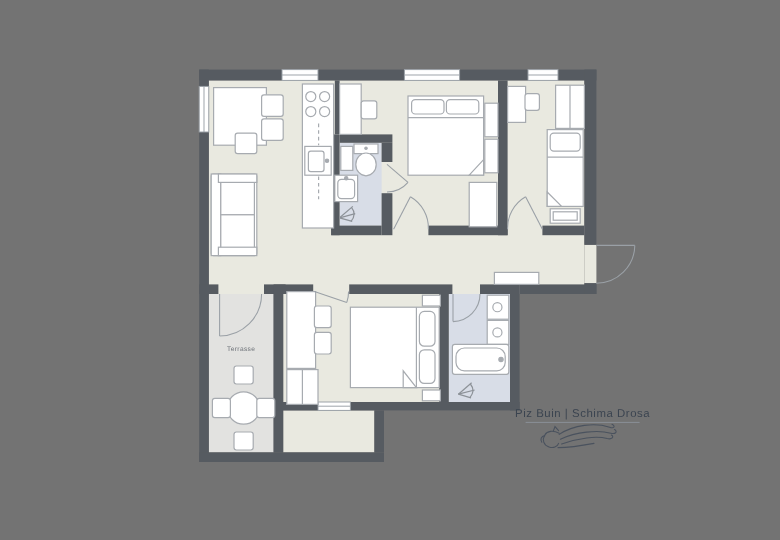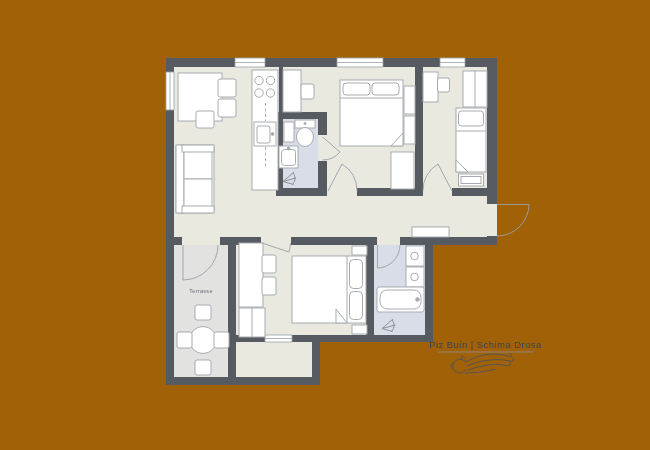--- a/index.html
+++ b/index.html
@@ -1,16 +1,16 @@
 <!DOCTYPE html>
 <html><head>
 <meta charset="utf-8">
 <style>
   html,body{margin:0;padding:0;background:#ffffff;}
-  #stage{position:relative;width:650px;height:450px;background:#a16207;overflow:hidden;
+  #stage{position:relative;width:650px;height:450px;background:#737373;overflow:hidden;
          font-family:"Liberation Sans",sans-serif;}
   svg{display:block;}
   text{font-family:"Liberation Sans",sans-serif;}
   .terr-label{font-size:5.5px;fill:#6a6f75;letter-spacing:.3px;}
   .brand-text{font-size:9.5px;fill:#3b4450;letter-spacing:.45px;}
 </style>
 </head>
 <body>
 
 <div id="stage">

